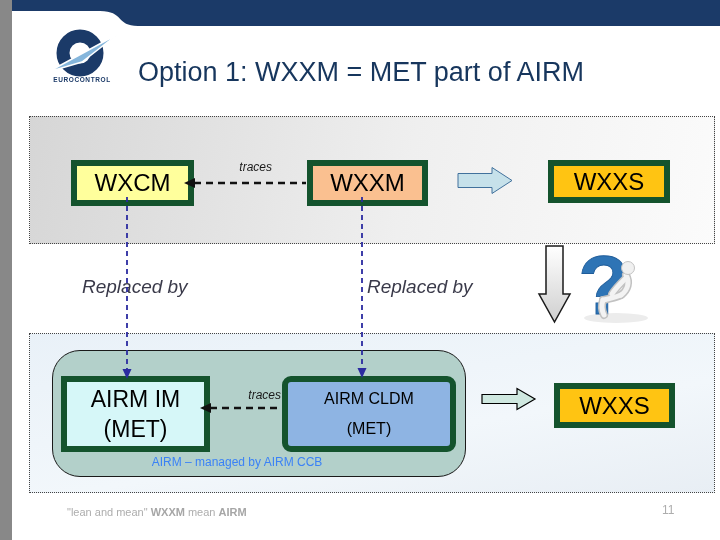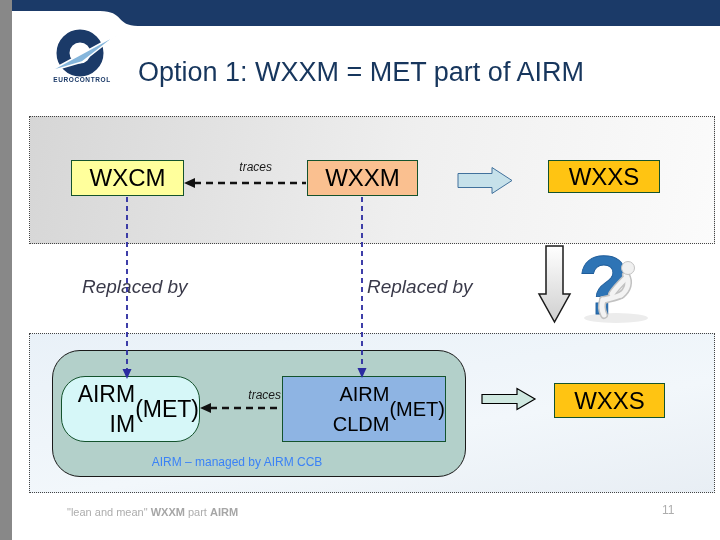--- a/index.html
+++ b/index.html
@@ -17,29 +17,29 @@
   #title{left:126px;top:56px;width:560px;font-size:27px;line-height:33px;color:#17365D;}
   
   .panel{border:1px dotted #444;}
   #panel-top{left:17px;top:116px;width:684px;height:126px;
              background:linear-gradient(100deg,#d6d6d6 0%,#efefef 55%,#fbfbfb 100%);}
   #panel-bottom{left:17px;top:333px;width:684px;height:158px;
              background:linear-gradient(170deg,#e9f1f8 0%,#f2f7fb 60%,#e8eef4 100%);}
   #airm-container{left:40px;top:350px;width:412px;height:125px;background:#B3D0CA;
              border:1px solid #1a1a1a;border-radius:28px;}
   
-  .box{border:1px solid #14532d;display:flex;align-items:center;justify-content:center;
-       text-align:right;color:#000;}
+  .box{border:6px solid #14532d;display:flex;align-items:center;justify-content:center;
+       text-align:left;color:#000;}
   #box-wxcm{left:59px;top:160px;width:111px;height:34px;background:#FFFF9C;font-size:24px;}
   #box-wxxm{left:295px;top:160px;width:109px;height:34px;background:#FAC090;font-size:24px;}
   #box-wxxs-top{left:536px;top:160px;width:110px;height:31px;background:#FFC412;font-size:24px;}
   #box-airm-im{left:49px;top:376px;width:137px;height:64px;background:#D6F7F8;
-               font-size:23px;line-height:30px;flex-direction:row;border-radius:24px;}
+               font-size:23px;line-height:30px;flex-direction:column;}
   #box-airm-cldm{left:270px;top:376px;width:162px;height:64px;background:#8EB4E3;
-               font-size:20px;line-height:30px;}
+               font-size:16px;line-height:30px;flex-direction:column;border-radius:9px;}
   #box-wxxs-bottom{left:542px;top:383px;width:109px;height:33px;background:#FFC412;font-size:24px;}
   
   .traces{font-style:italic;font-size:12px;color:#1a1a1a;text-align:right;}
   #traces-top{left:170px;top:160px;width:90px;}
   #traces-bottom{left:189px;top:388px;width:80px;}
   .replaced{font-style:italic;font-size:19px;color:#3A3A4A;}
   #replaced-left{left:70px;top:276px;}
   #replaced-right{left:355px;top:276px;}
   #airm-caption{left:40px;top:455px;width:370px;text-align:center;font-size:12px;color:#3b82f6;}
   
@@ -126,17 +126,17 @@
     <g stroke="#F3F3F3" stroke-width="5" stroke-linecap="round" fill="none">
       <path d="M56,27 C60,34 58,42 51,47"></path>
       <path d="M55,31 C49,37 45,41 42,46"></path>
       <path d="M51,47 C44,50 38,51 33,52"></path>
       <path d="M33,52 C31,58 32,63 34,67"></path>
     </g>
     <circle cx="58" cy="20" r="6.5" fill="#F0F0F0" stroke="#C2C2C2" stroke-width="1"></circle>
   </svg>
 
   <div id="footer" class="abs">
-    <span>"lean and mean" </span><b>WXXM</b><span> part </span><b>AIRM</b>
+    <span>"lean and mean" </span><b>WXXM</b><span> mean </span><b>AIRM</b>
   </div>
   <div id="page-num" class="abs">11</div>
 
 </div>
 
 </body></html>

